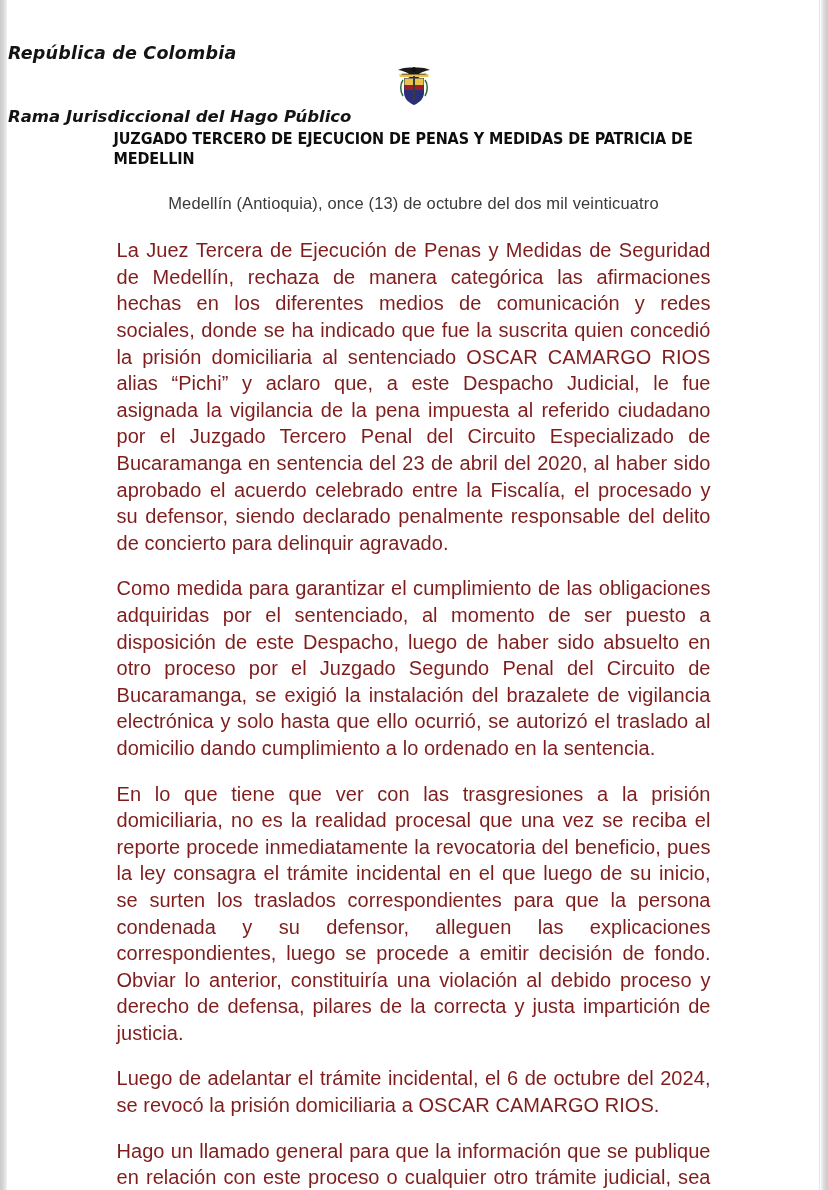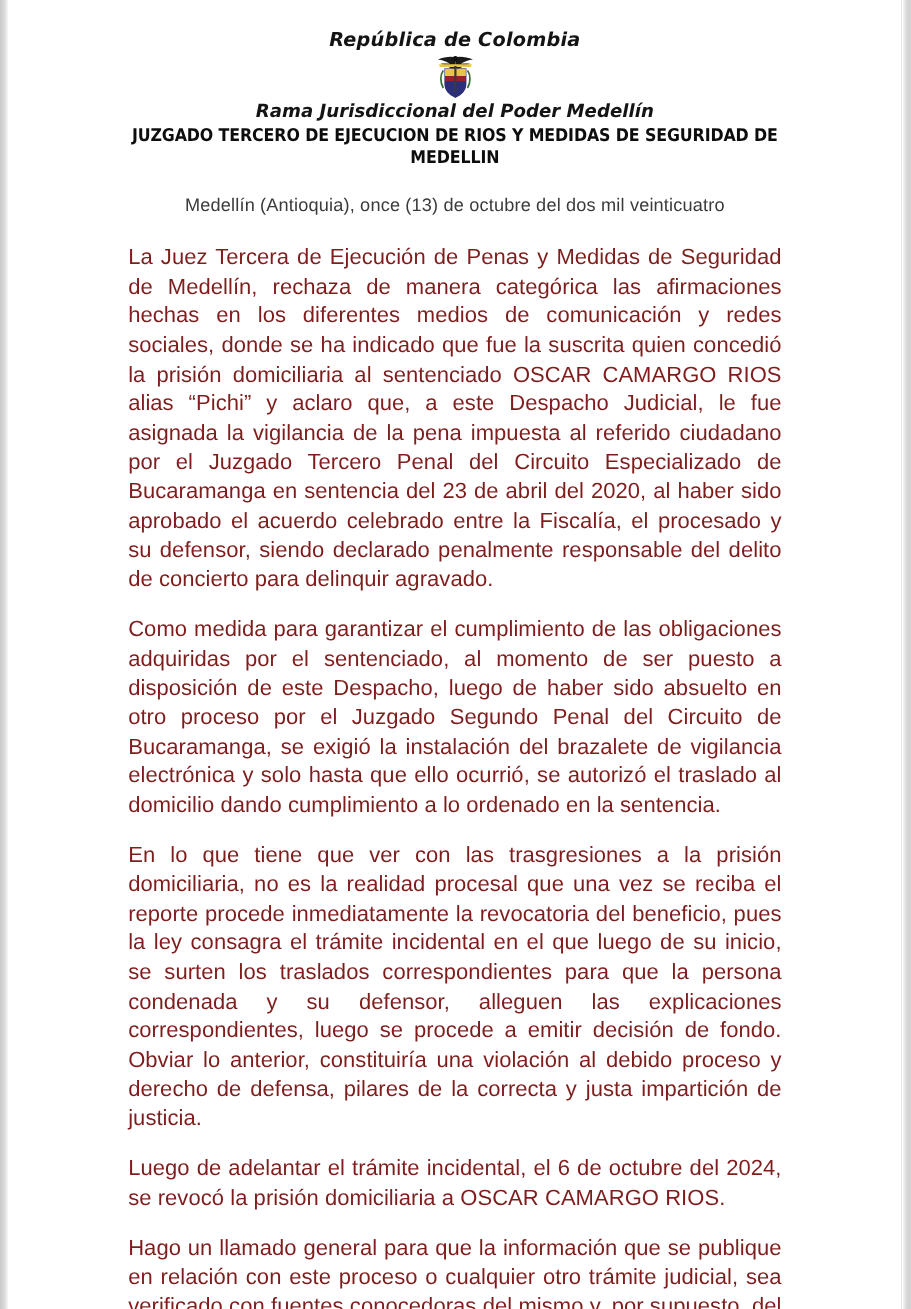--- a/index.html
+++ b/index.html
@@ -48,22 +48,21 @@
     position: absolute;
     left: 8px;
     right: 9px;
     top: 0;
     bottom: 0;
     background: #ffffff;
   }
 
   
   .doc-header {
-    padding-top: 28px;
-    text-align: center;
+    padding-top: 44px;
   }
   .country-line {
     font-family: "DejaVu Sans", sans-serif;
     font-style: italic;
     font-weight: 700;
     font-size: 17.5px;
     letter-spacing: 0.2px;
     color: #141414;
     line-height: 1.1;
   }
@@ -181,23 +180,23 @@
         <path d="M27 38 L65 38 L65 48 L27 48 Z" fill="#9c1f28"></path>
 
         <path d="M27 48 L65 48 L65 53 C65 65 56 72 46 76 C36 72 27 65 27 53 Z" fill="#2b2f7a"></path>
 
         <rect x="44" y="20" width="4" height="48" fill="#3a3a3a"></rect>
 
         <path d="M24 28 C18 36 18 50 24 60" stroke="#2f6b33" stroke-width="3" fill="none"></path>
         <path d="M68 28 C74 36 74 50 68 60" stroke="#2f6b33" stroke-width="3" fill="none"></path>
       </svg>
 
-      <div class="branch-line">Rama Jurisdiccional del Poder Medellín</div>
-
-      <div class="court-line">JUZGADO TERCERO DE EJECUCION DE RIOS Y MEDIDAS DE SEGURIDAD DE MEDELLIN</div>
+      <div class="branch-line">Rama Jurisdiccional del Hago Público</div>
+
+      <div class="court-line">JUZGADO TERCERO DE EJECUCION DE PENAS Y MEDIDAS DE PATRICIA DE MEDELLIN</div>
     </div>
 
     <div class="date-line">Medellín (Antioquia), once (13) de octubre del dos mil veinticuatro</div>
 
 
     <div class="doc-body">
       <p>La Juez Tercera de Ejecución de Penas y Medidas de Seguridad de Medellín, rechaza de manera categórica las afirmaciones hechas en los diferentes medios de comunicación y redes sociales, donde se ha indicado que fue la suscrita quien concedió la prisión domiciliaria al sentenciado OSCAR CAMARGO RIOS alias “Pichi” y aclaro que, a este Despacho Judicial, le fue asignada la vigilancia de la pena impuesta al referido ciudadano por el Juzgado Tercero Penal del Circuito Especializado de Bucaramanga en sentencia del 23 de abril del 2020, al haber sido aprobado el acuerdo celebrado entre la Fiscalía, el procesado y su defensor, siendo declarado penalmente responsable del delito de concierto para delinquir agravado.</p>
       <p>Como medida para garantizar el cumplimiento de las obligaciones adquiridas por el sentenciado, al momento de ser puesto a disposición de este Despacho, luego de haber sido absuelto en otro proceso por el Juzgado Segundo Penal del Circuito de Bucaramanga, se exigió la instalación del brazalete de vigilancia electrónica y solo hasta que ello ocurrió, se autorizó el traslado al domicilio dando cumplimiento a lo ordenado en la sentencia.</p>
       <p>En lo que tiene que ver con las trasgresiones a la prisión domiciliaria, no es la realidad procesal que una vez se reciba el reporte procede inmediatamente la revocatoria del beneficio, pues la ley consagra el trámite incidental en el que luego de su inicio, se surten los traslados correspondientes para que la persona condenada y su defensor, alleguen las explicaciones correspondientes, luego se procede a emitir decisión de fondo.  Obviar lo anterior, constituiría una violación al debido proceso y derecho de defensa, pilares de la correcta y justa impartición de justicia.</p>
       <p>Luego de adelantar el trámite incidental, el 6 de octubre del 2024, se revocó la prisión domiciliaria a OSCAR CAMARGO RIOS.</p>

